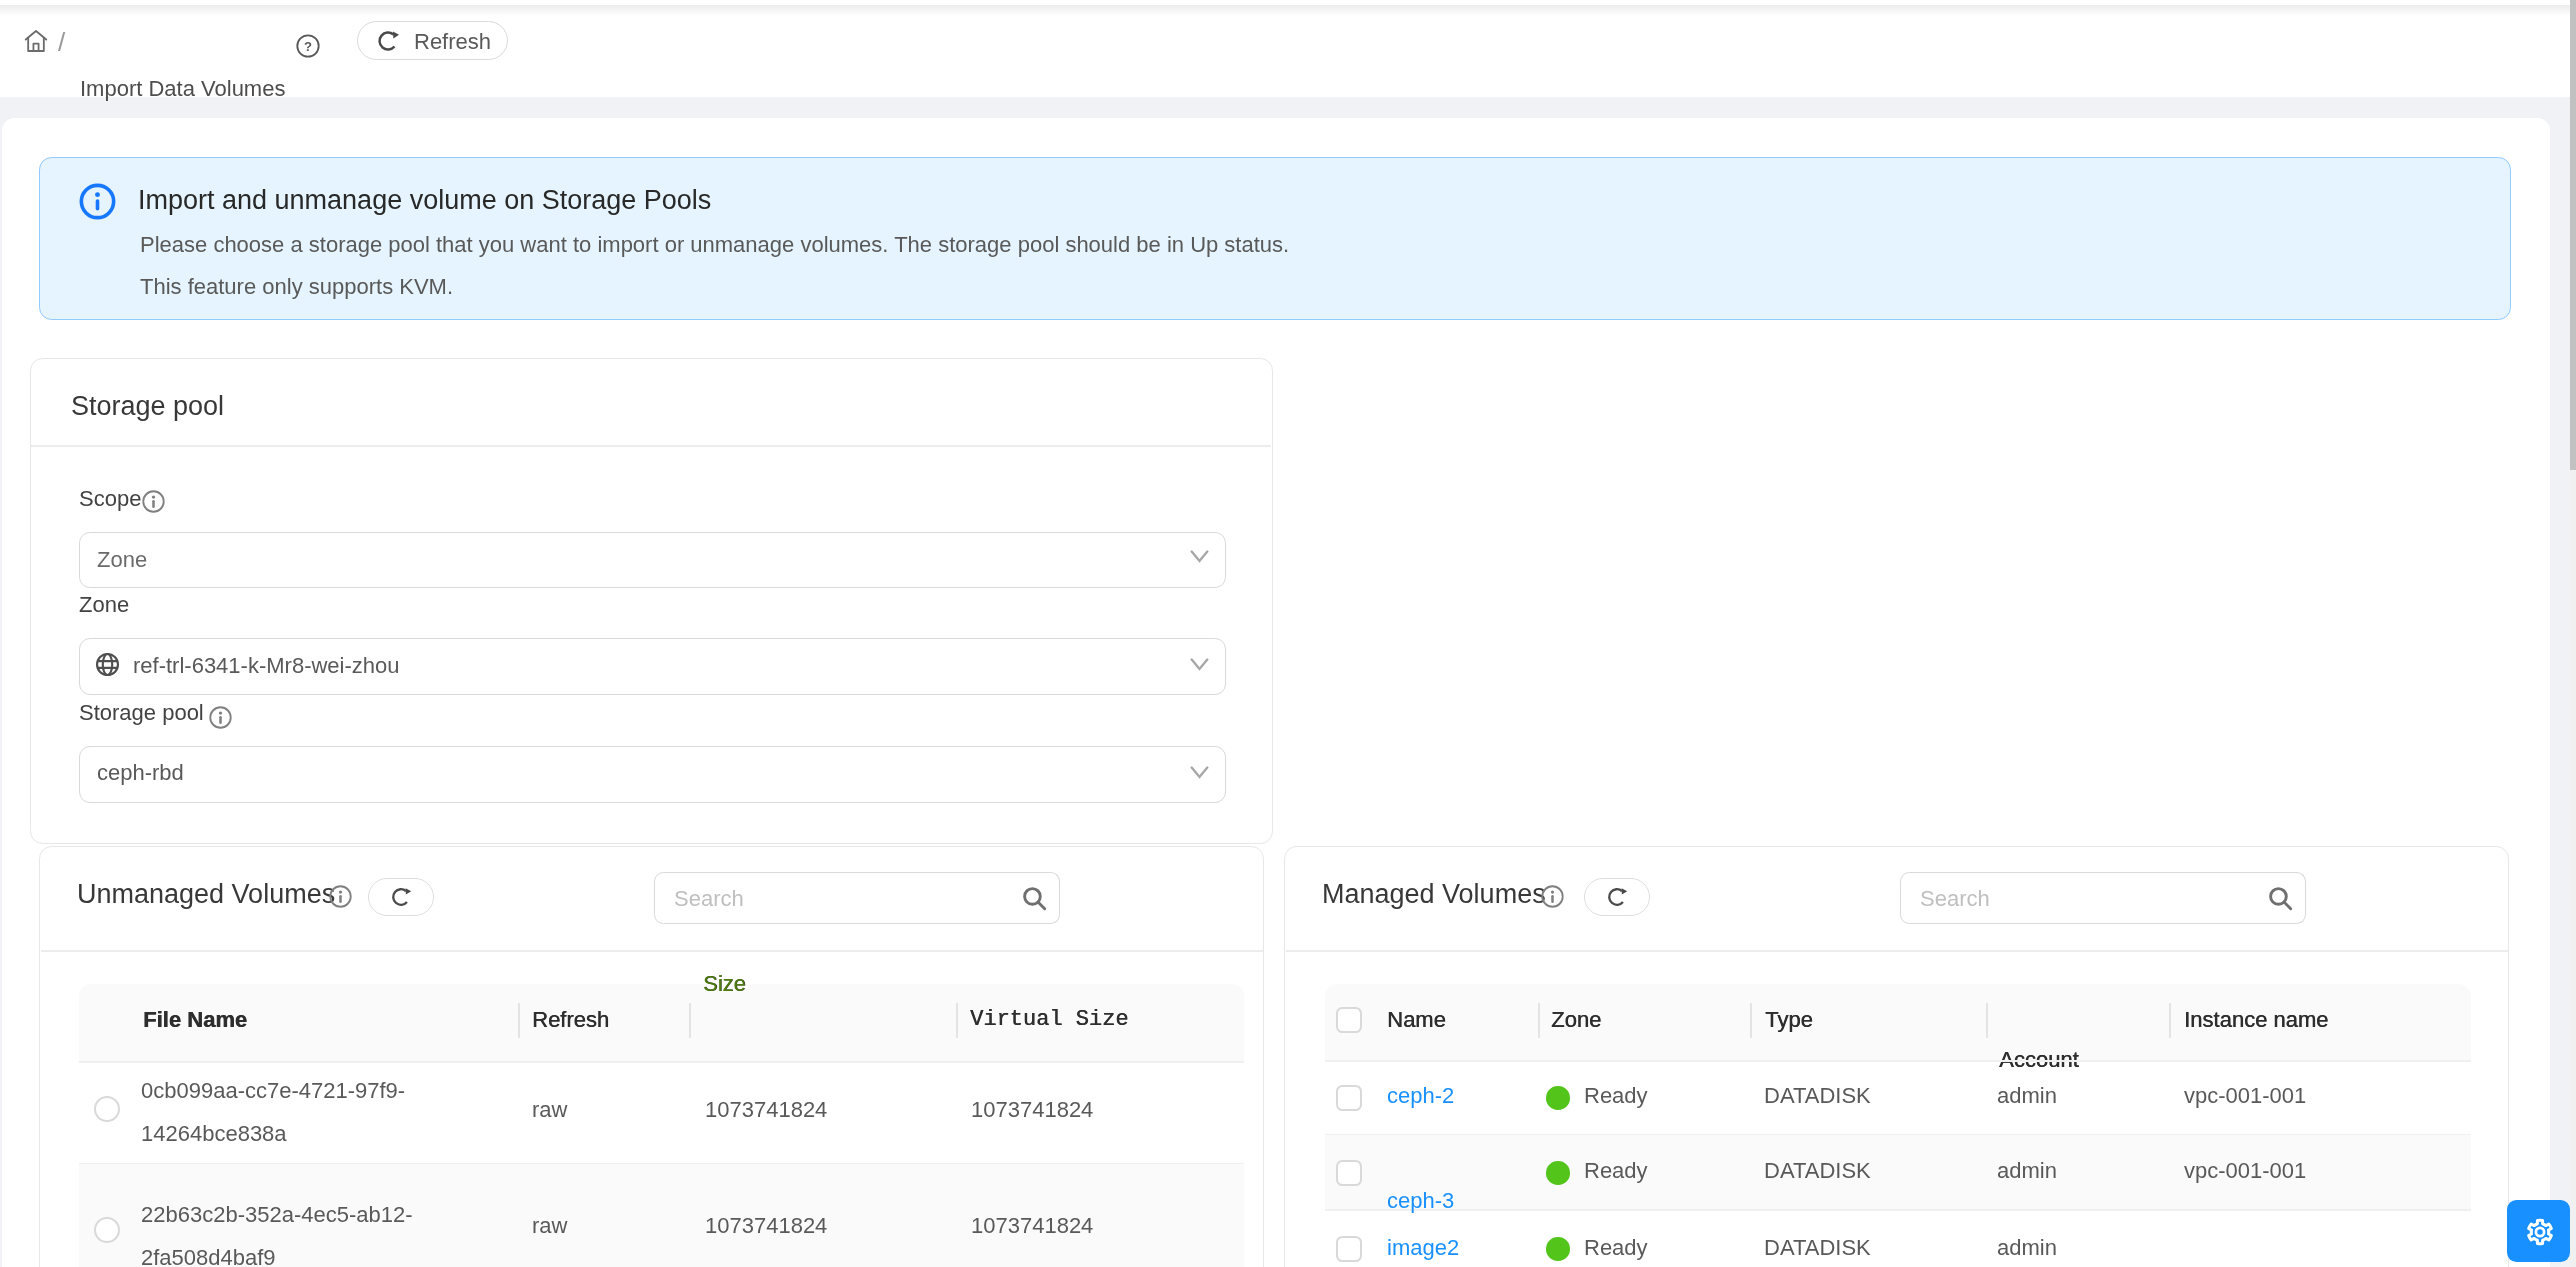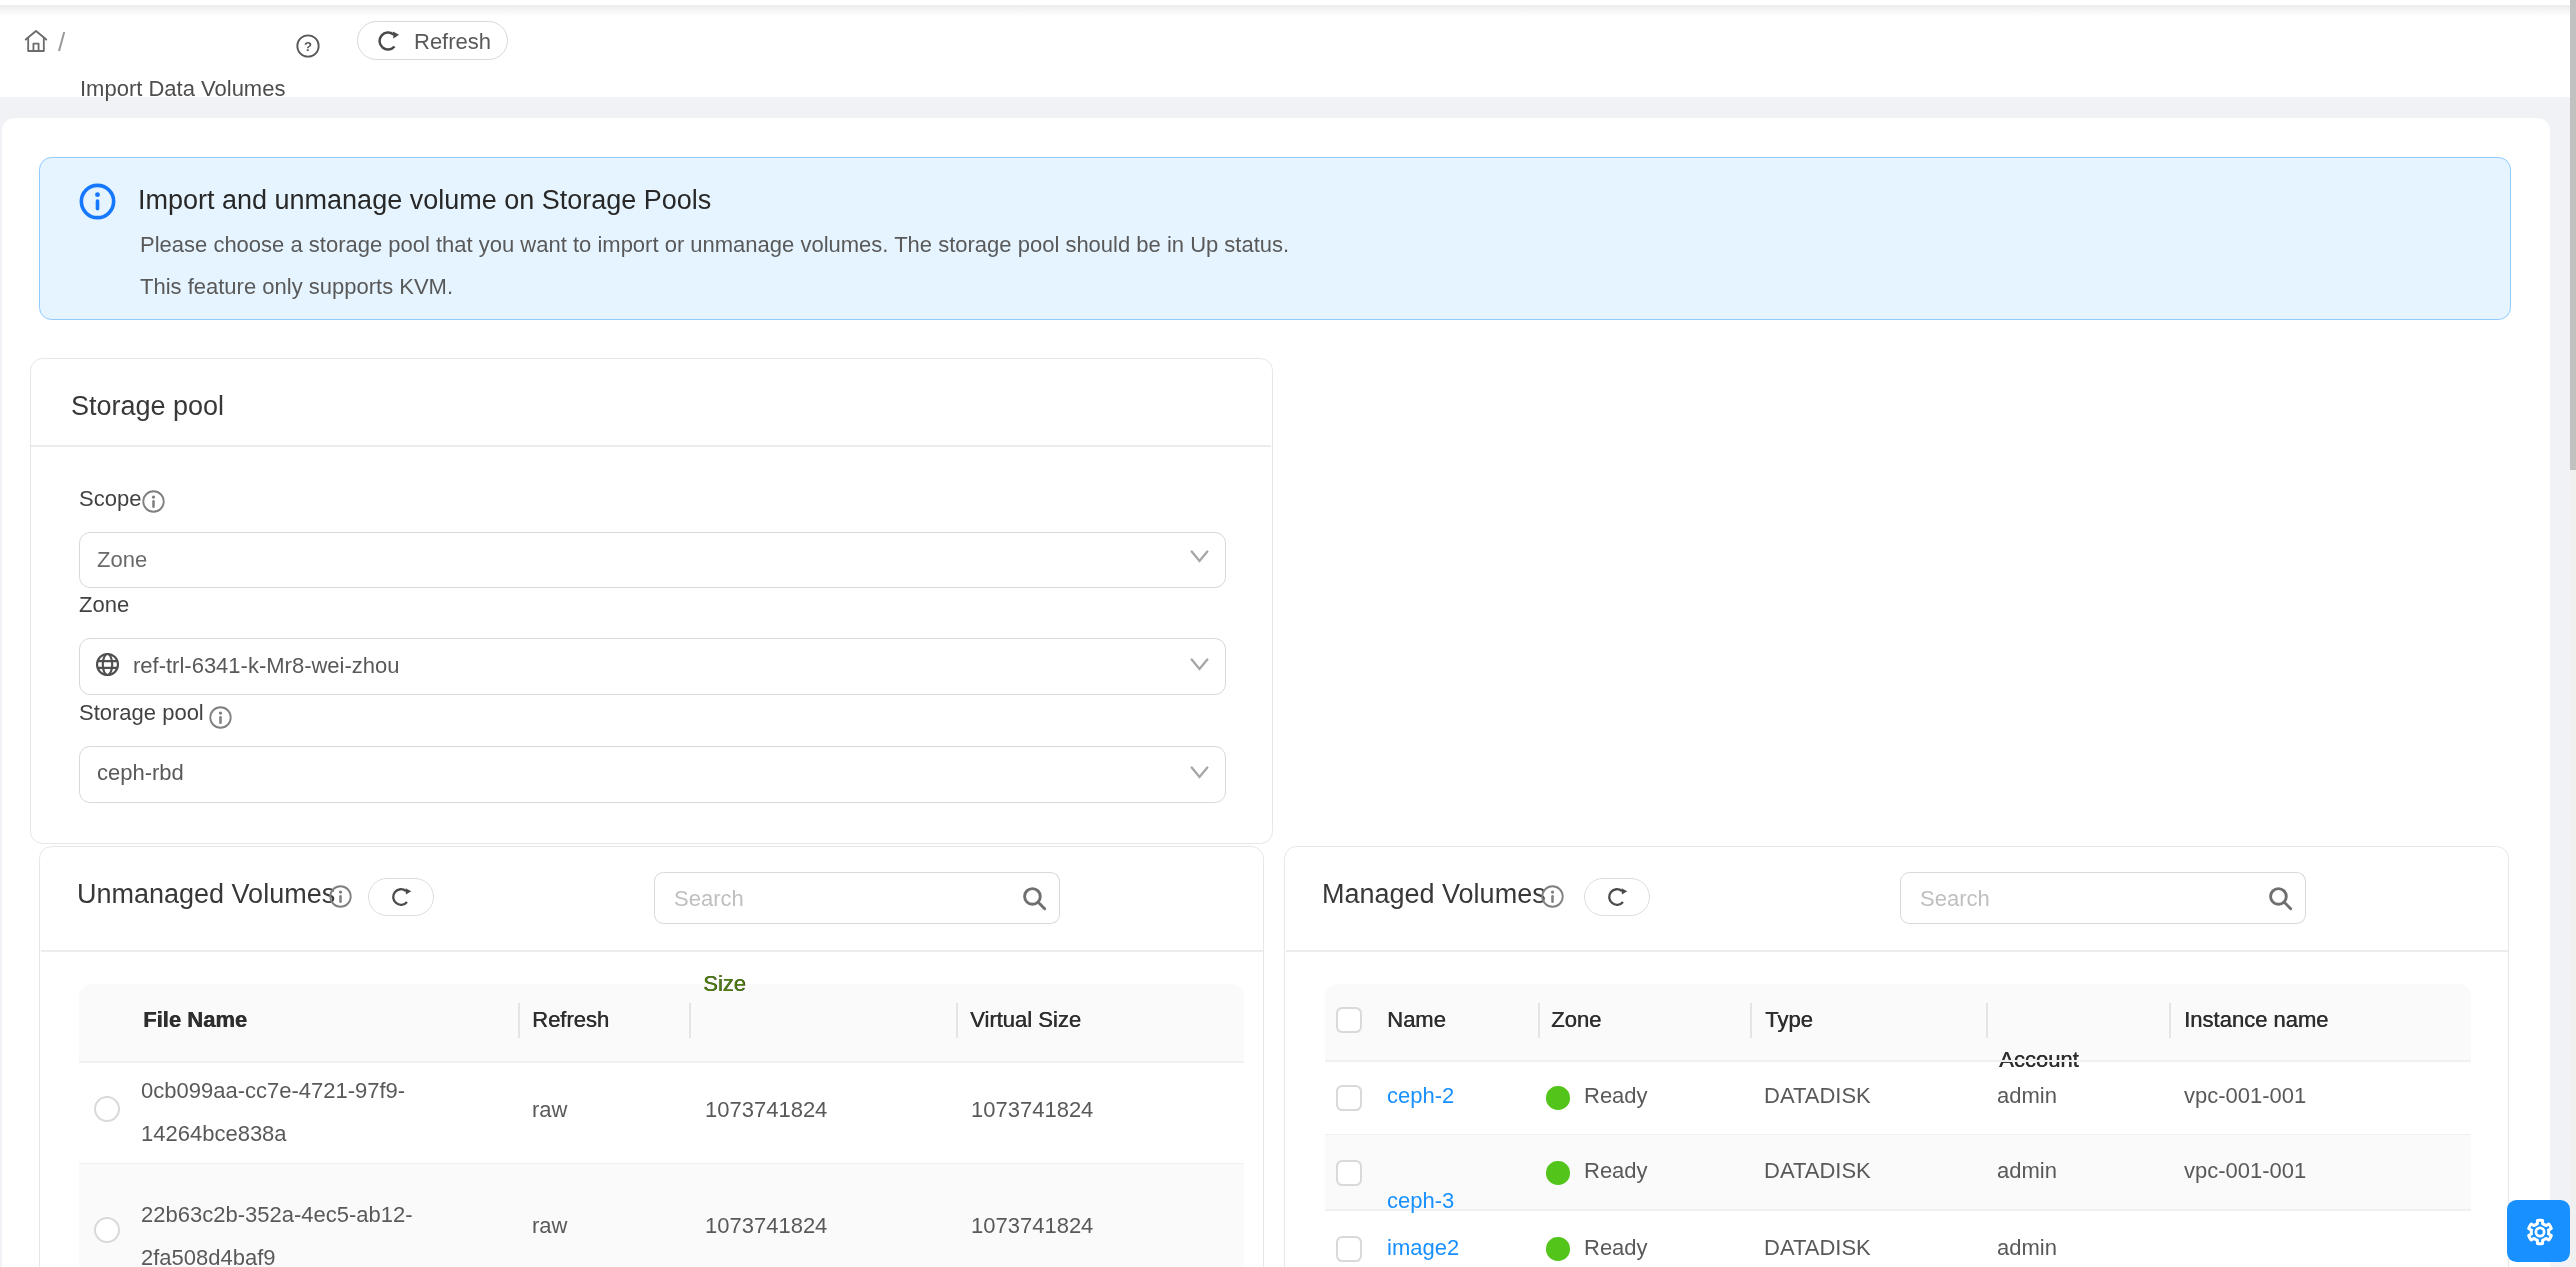--- a/index.html
+++ b/index.html
@@ -106,21 +106,21 @@
 <svg class="abs" style="left:1018px;top:882px;" width="33" height="33" viewBox="0 0 24 24" fill="none" stroke="#6f6f6f" stroke-width="2.1" stroke-linecap="round">
   <circle cx="10.5" cy="10.5" r="5.7"></circle>
   <path d="M14.9 14.9 L19.4 19.4"></path>
 </svg>
 <div class="abs" style="left:41px;top:950px;width:1222px;height:1.6px;background:#ececec;"></div>
 
 <div class="abs" style="left:79px;top:984px;width:1165px;height:77px;background:#fafafa;border-radius:12.6px 12.6px 0 0;"></div>
 <div class="abs t28" style="left:143px;top:1009px;color:#2e2e2e;font-weight:700;text-shadow:0.5px 0 0 #2e2e2e;">File Name</div>
 <div class="abs t28" style="left:532px;top:1009px;color:#2e2e2e;font-weight:400;text-shadow:0.5px 0 0 #2e2e2e;">Refresh</div>
 <div class="abs t28" style="left:703px;top:973px;color:#4d7c0f;font-weight:400;text-shadow:0.5px 0 0 #2e2e2e;">Size</div>
-<div class="abs t28" style="left:970px;top:1009px;color:#2e2e2e;font-weight:400;text-shadow:0.5px 0 0 #2e2e2e;">Virtual Size</div>
+<div class="abs t28" style="left:970px;top:1009px;color:#2e2e2e;font-weight:400;text-shadow:0.5px 0 0 #2e2e2e;font-family:Liberation Mono, monospace;">Virtual Size</div>
 <div class="abs vline" style="left:518px;top:1003px;height:35px;"></div>
 <div class="abs vline" style="left:689px;top:1003px;height:35px;"></div>
 <div class="abs vline" style="left:956px;top:1003px;height:35px;"></div>
 <div class="abs" style="left:79px;top:1061px;width:1165px;height:1.6px;background:#f0f0f0;"></div>
 
 <div class="abs" style="left:94px;top:1096px;width:26px;height:26px;border:2px solid #d9d9d9;border-radius:50%;background:#fff;"></div>
 <div class="abs t28" style="left:141px;top:1069px;color:#595959;line-height:43px;">0cb099aa-cc7e-4721-97f9-<br>14264bce838a</div>
 <div class="abs t28" style="left:532px;top:1099px;color:#595959;">raw</div>
 <div class="abs t28" style="left:705px;top:1099px;color:#595959;">1073741824</div>
 <div class="abs t28" style="left:971px;top:1099px;color:#595959;">1073741824</div>

